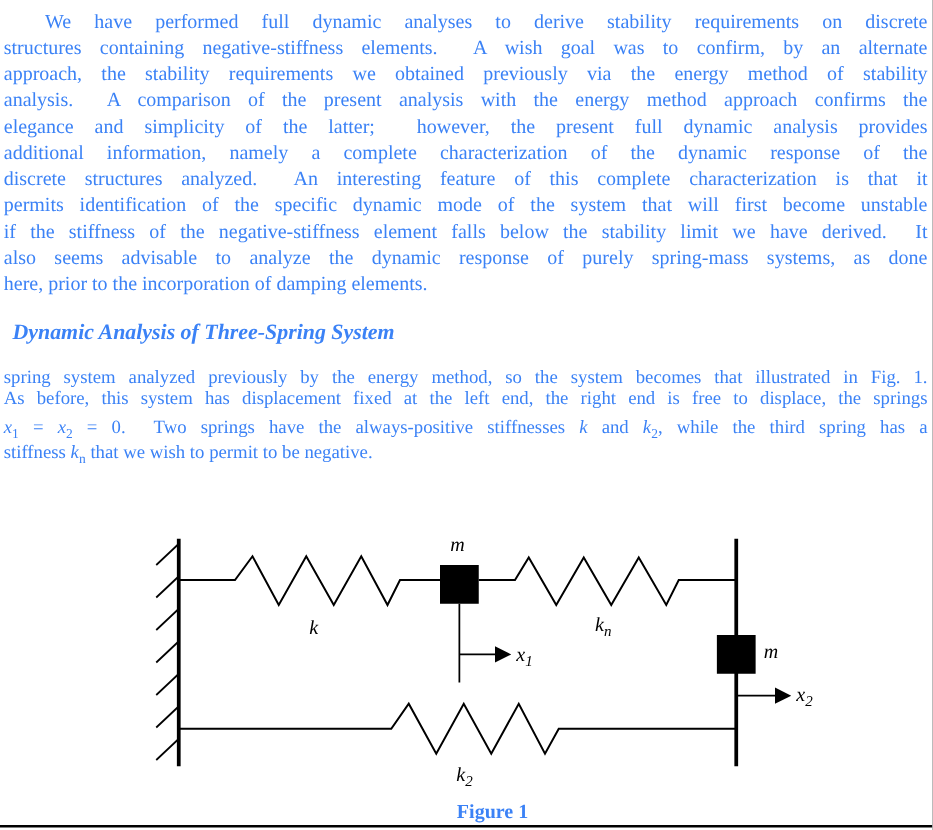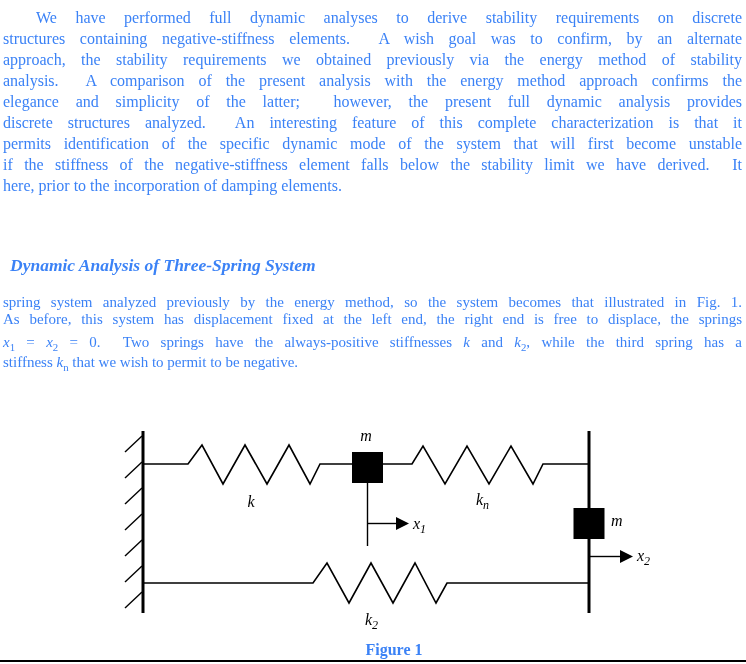--- a/index.html
+++ b/index.html
@@ -33,23 +33,25 @@
 <body>
 
 <div class="page">
 
   <div class="para para1">
     <div class="line indent">We have performed full dynamic analyses to derive stability requirements on discrete</div>
     <div class="line">structures containing negative-stiffness elements.  A wish goal was to confirm, by an alternate</div>
     <div class="line">approach, the stability requirements we obtained previously via the energy method of stability</div>
     <div class="line">analysis.  A comparison of the present analysis with the energy method approach confirms the</div>
     <div class="line">elegance and simplicity of the latter;  however, the present full dynamic analysis provides</div>
+    <div class="line">additional information, namely a complete characterization of the dynamic response of the</div>
     <div class="line">discrete structures analyzed.  An interesting feature of this complete characterization is that it</div>
     <div class="line">permits identification of the specific dynamic mode of the system that will first become unstable</div>
     <div class="line">if the stiffness of the negative-stiffness element falls below the stability limit we have derived.  It</div>
+    <div class="line">also seems advisable to analyze the dynamic response of purely spring-mass systems, as done</div>
     <div class="line last">here, prior to the incorporation of damping elements.</div>
   </div>
 
   <h2 class="heading">Dynamic Analysis of Three-Spring System</h2>
 
   <div class="para para2">
     <div class="line">spring system analyzed previously by the energy method, so the system becomes that illustrated in Fig. 1.</div>
     <div class="line">As before, this system has displacement fixed at the left end, the right end is free to displace, the springs</div>
     <div class="line mt6"><i>x</i><sub>1</sub> = <i>x</i><sub>2</sub> = 0.  Two springs have the always-positive stiffnesses <i>k</i> and <i>k</i><sub>2</sub>, while the third spring has a</div>
     <div class="line mt3 last">stiffness <i>k</i><sub>n</sub> that we wish to permit to be negative.</div>

